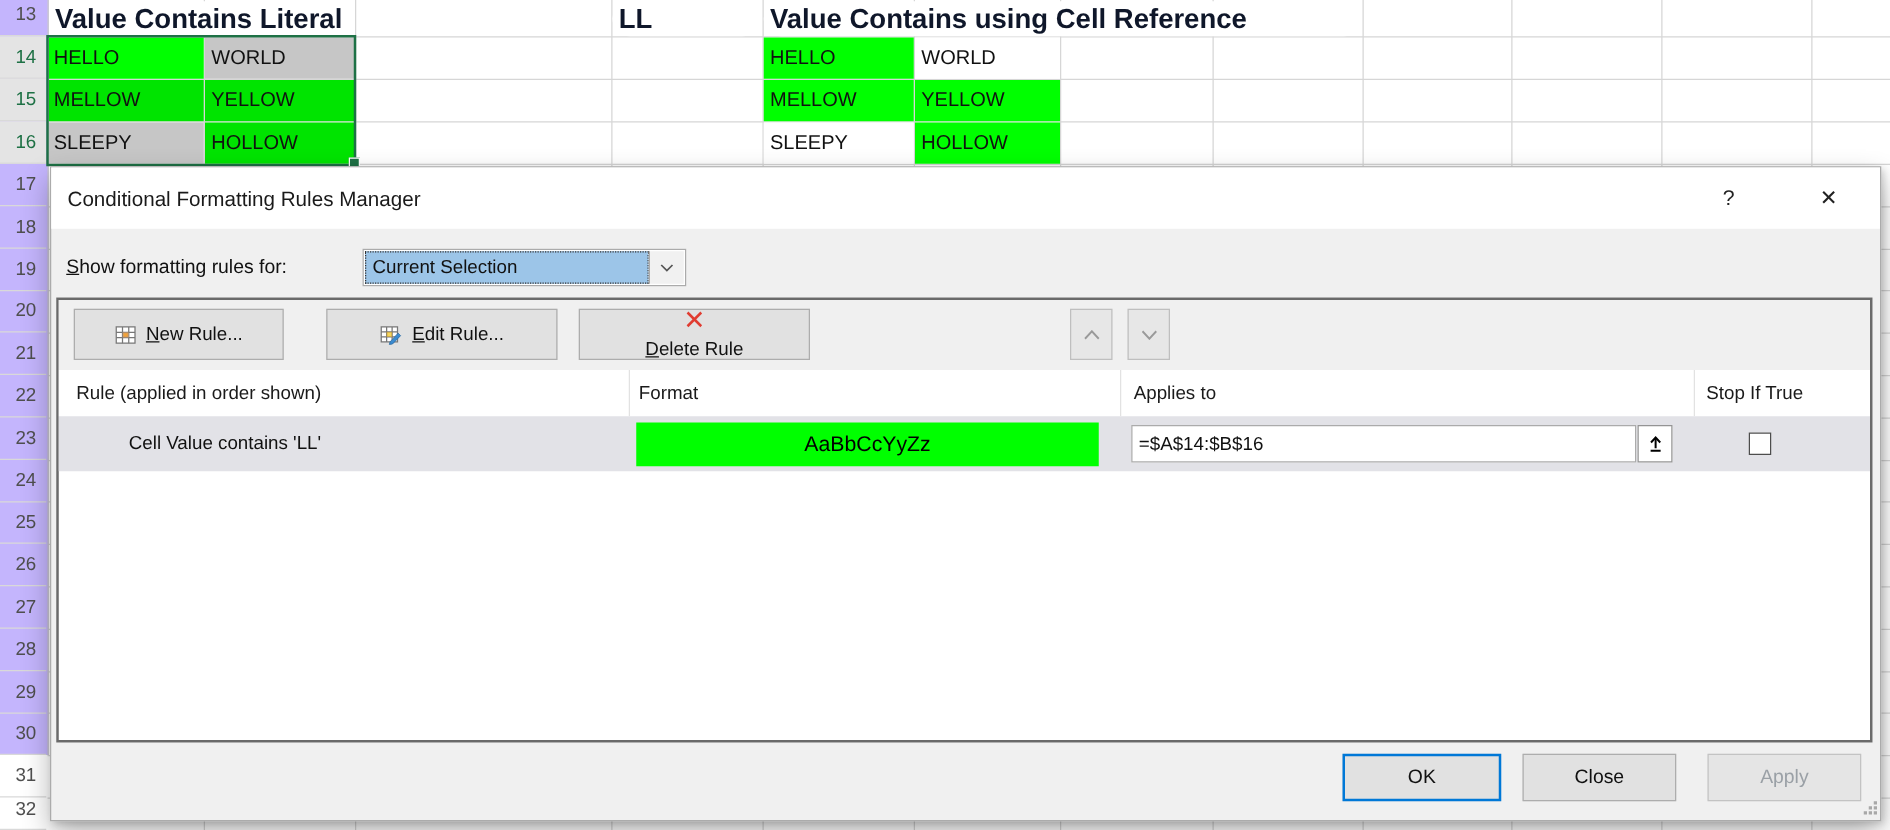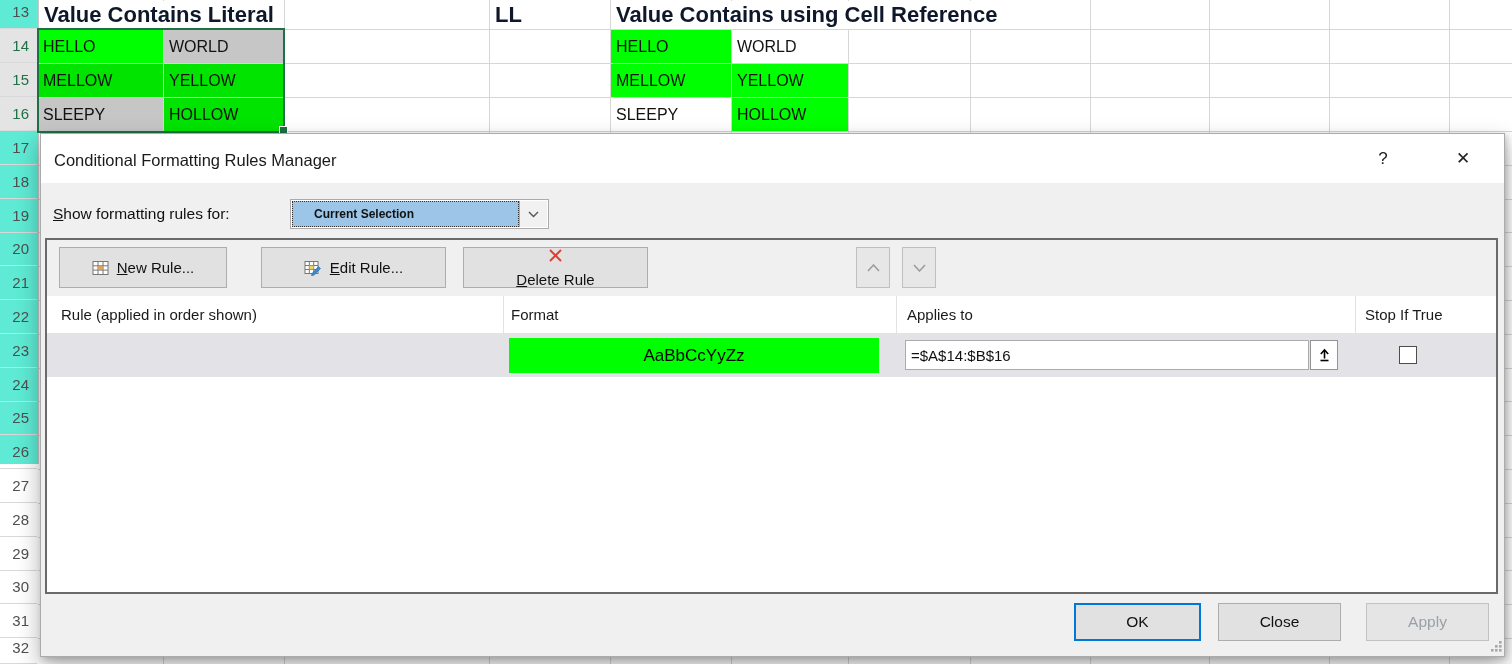--- a/index.html
+++ b/index.html
@@ -2,21 +2,21 @@
 <html style="--cell_green: #00FF00; --cell_green_dim: #00E400; --cell_gray_dim: #C6C6C6; --excel_selection_green: #1E7145; --combo_highlight_blue: #9CC5E8; --default_button_border_blue: #0078D7; --format_preview_green: #00FF00;"><head>
 <meta charset="utf-8">
 <style>
   html,body{margin:0;padding:0;background:#fff;}
   .screen{position:relative;width:1512px;height:664px;overflow:hidden;background:#fff;
           font-family:"Liberation Sans",sans-serif;color:#111;}
   
   .sheet{position:absolute;inset:0;}
   .gv{position:absolute;top:0;width:1px;height:664px;background:#d6d6d6;}
   .gh{position:absolute;left:38px;right:0;height:1px;background:#d6d6d6;}
-  .rowhead-col{position:absolute;left:0;top:0;width:38px;height:464px;background:#5eead4;
+  .rowhead-col{position:absolute;left:0;top:0;width:38px;height:604px;background:#c4b5fd;
                border-right:1px solid #c9c9c9;}
   .rowhead{position:absolute;left:0;width:37px;height:34px;line-height:34px;text-align:right;
            padding-right:8px;box-sizing:border-box;font-size:15px;color:#4f4f4f;
            border-bottom:1px solid #d9d9d9;}
   .rowhead.sel{color:#1E7145;background:#e4e4e4;font-weight:400;}
   .cell{position:absolute;height:33px;line-height:33px;font-size:16px;padding-left:5px;
         box-sizing:border-box;white-space:nowrap;overflow:hidden;}
   .cell.hdr{height:28px;line-height:28px;font-weight:700;font-size:22px;background:#fff;color:#0f172a;border-radius:14px;}
   .bg-green{background:var(--cell_green,#00FF00);}
   .bg-green-dim{background:var(--cell_green_dim,#00E400);}
@@ -33,22 +33,22 @@
   .dlg-titlebar{position:absolute;left:0;top:0;right:0;height:49px;background:#fff;}
   .dlg-title{position:absolute;left:13px;top:0;height:49px;line-height:52px;font-size:16.5px;color:#1a1a1a;}
   .dlg-help,.dlg-close{position:absolute;top:0;height:49px;line-height:49px;width:34px;text-align:center;
        font-size:17px;color:#222;cursor:default;}
   .dlg-help{left:1325px;}
   .dlg-close{left:1405px;}
   .show-label{position:absolute;left:12px;top:65px;height:30px;line-height:30px;font-size:15.5px;}
   .combo{position:absolute;left:249px;top:65px;width:259px;height:30px;background:#fff;
          border:1px solid #ababab;box-sizing:border-box;}
   .combo-val{position:absolute;left:1px;top:1px;bottom:1px;right:29px;background:var(--combo_highlight_blue,#9CC5E8);
-             outline:1px dotted #333;outline-offset:-1px;line-height:26px;padding-left:22px;font-size:12px;
-             white-space:nowrap;overflow:hidden;font-weight:bold;}
+             outline:1px dotted #333;outline-offset:-1px;line-height:26px;padding-left:6px;font-size:15px;
+             white-space:nowrap;overflow:hidden;}
   .combo-btn{position:absolute;right:1px;top:1px;bottom:1px;width:27px;background:#f1f1f1;
              border-left:1px solid #ababab;display:flex;align-items:center;justify-content:center;}
   
   .box{position:absolute;left:4px;top:104px;width:1453px;height:356px;background:#fff;
        border:2px solid #6a6a6a;box-sizing:border-box;}
   .box-strip{position:absolute;left:0;top:0;right:0;height:56px;background:#f0f0f0;}
   .btn{position:absolute;top:7px;height:41px;background:#e1e1e1;border:1px solid #adadad;
        box-sizing:border-box;display:flex;align-items:center;justify-content:center;gap:8px;
        font-size:15px;color:#111;cursor:default;}
   .btn .ico{display:flex;align-items:center;}
@@ -230,20 +230,21 @@
         <div class="col-h" style="left:14px">Rule (applied in order shown)</div>
         <div class="col-h" style="left:464px">Format</div>
         <div class="col-h" style="left:860px">Applies to</div>
         <div class="col-h" style="left:1318px">Stop If True</div>
       </div>
       <div class="col-sep" style="left:456px"></div>
       <div class="col-sep" style="left:849px"></div>
       <div class="col-sep" style="left:1308px"></div>
 
       <div class="rule-row">
+        <div class="rule-name">Cell Value contains 'LL'</div>
         <div class="swatch">AaBbCcYyZz</div>
         <input class="applies-input" type="text" value="=$A$14:$B$16" style="">
         <div class="collapse-btn">
           <svg width="13" height="14" viewBox="0 0 13 14">
               <line x1="6.5" y1="10.5" x2="6.5" y2="3" stroke="#000" stroke-width="1.6"></line>
               <polyline points="2.8,6 6.5,2 10.2,6" fill="none" stroke="#000" stroke-width="1.6"></polyline>
               <line x1="2.5" y1="12.5" x2="10.5" y2="12.5" stroke="#000" stroke-width="1.6"></line>
             </svg>
         </div>
         <div class="cfm-checkbox"></div>

